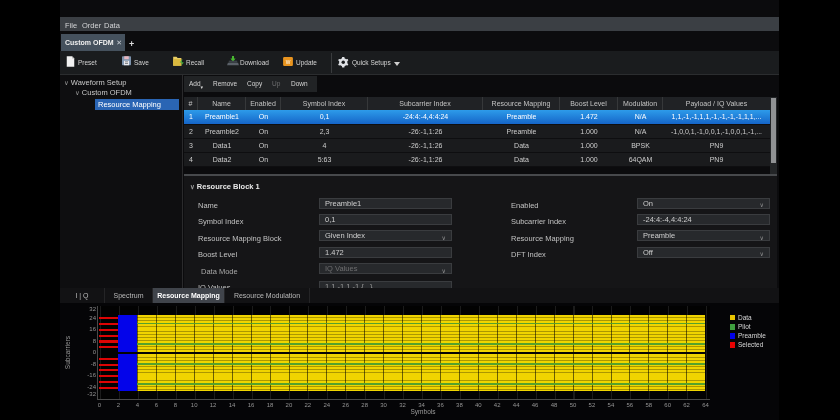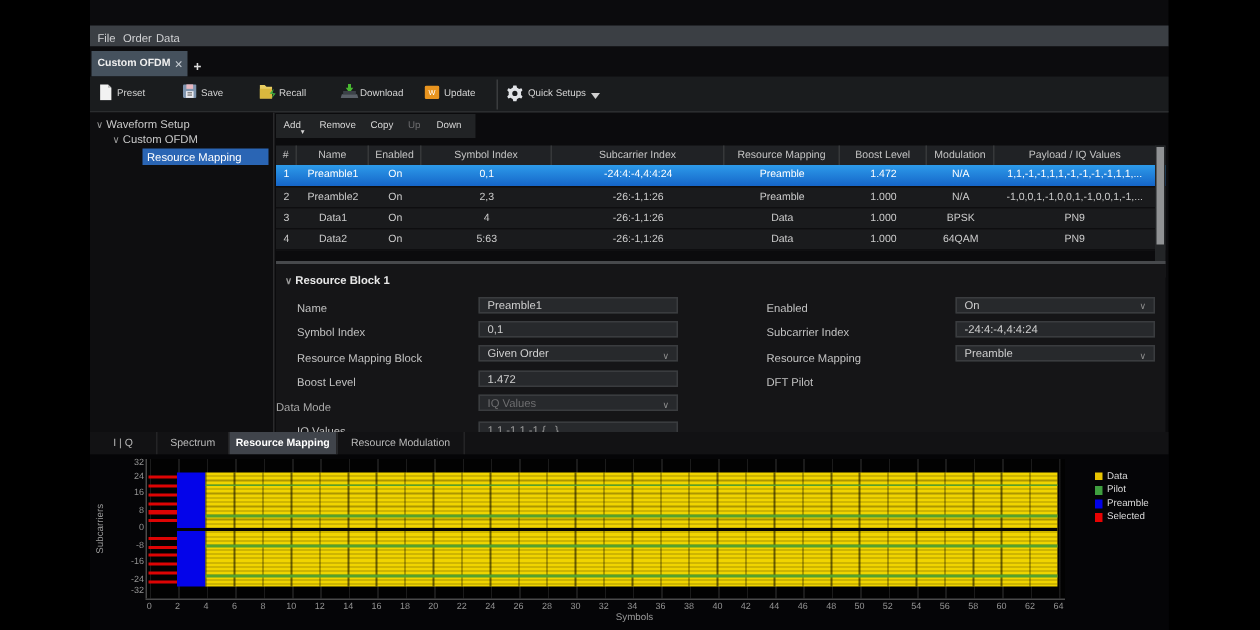--- a/index.html
+++ b/index.html
@@ -205,34 +205,35 @@
     </div>
 
   <div id="split"></div>
   <div id="form">
     <div class="flabel" style="left:6px;top:6px;color:#e8e8e8;font-weight:bold"><span class="chev">∨</span> Resource Block 1</div>
     <div class="flabel" style="left:14px;top:25px">Name</div>
     <div class="ffield" style="left:135px;top:21.5px;width:133px">Preamble1</div>
     <div class="flabel" style="left:14px;top:41px">Symbol Index</div>
     <div class="ffield" style="left:135px;top:37.8px;width:133px">0,1</div>
     <div class="flabel" style="left:14px;top:58px">Resource Mapping Block</div>
-    <div class="ffield fdd" style="left:135px;top:54.4px;width:133px">Given Order</div>
+    <div class="ffield fdd" style="left:135px;top:54.4px;width:133px">Given Index</div>
     <div class="flabel" style="left:14px;top:74px">Boost Level</div>
     <div class="ffield" style="left:135px;top:70.8px;width:133px">1.472</div>
-    <div class="flabel" style="left:0;top:91px;color:#a8a8a8">Data Mode</div>
+    <div class="flabel" style="left:17px;top:91px;color:#a8a8a8">Data Mode</div>
     <div class="ffield fdd fdis" style="left:135px;top:87.4px;width:133px">IQ Values</div>
     <div class="flabel" style="left:14px;top:107px">IQ Values</div>
     <div class="ffield" style="left:135px;top:104.7px;width:133px;color:#9a9a9a">1,1,-1,1,-1,{...}...</div>
     <div class="flabel" style="left:327px;top:25px">Enabled</div>
     <div class="ffield fdd" style="left:453px;top:21.5px;width:133px">On</div>
     <div class="flabel" style="left:327px;top:41px">Subcarrier Index</div>
     <div class="ffield" style="left:453px;top:37.8px;width:133px">-24:4:-4,4:4:24</div>
     <div class="flabel" style="left:327px;top:58px">Resource Mapping</div>
     <div class="ffield fdd" style="left:453px;top:54.4px;width:133px">Preamble</div>
-    <div class="flabel" style="left:327px;top:74px">DFT Pilot</div>
+    <div class="flabel" style="left:327px;top:74px">DFT Index</div>
+    <div class="ffield fdd" style="left:453px;top:70.8px;width:133px">Off</div>
   </div>
 
   <div id="btabs">
     <div class="btab" style="left:0;width:45px">I | Q</div>
     <div class="btab" style="left:45px;width:48px">Spectrum</div>
     <div class="btab" id="btabact" style="left:93px;width:72px">Resource Mapping</div>
     <div class="btab" style="left:165px;width:85px">Resource Modulation</div>
   </div>
 
   <div id="chart">

